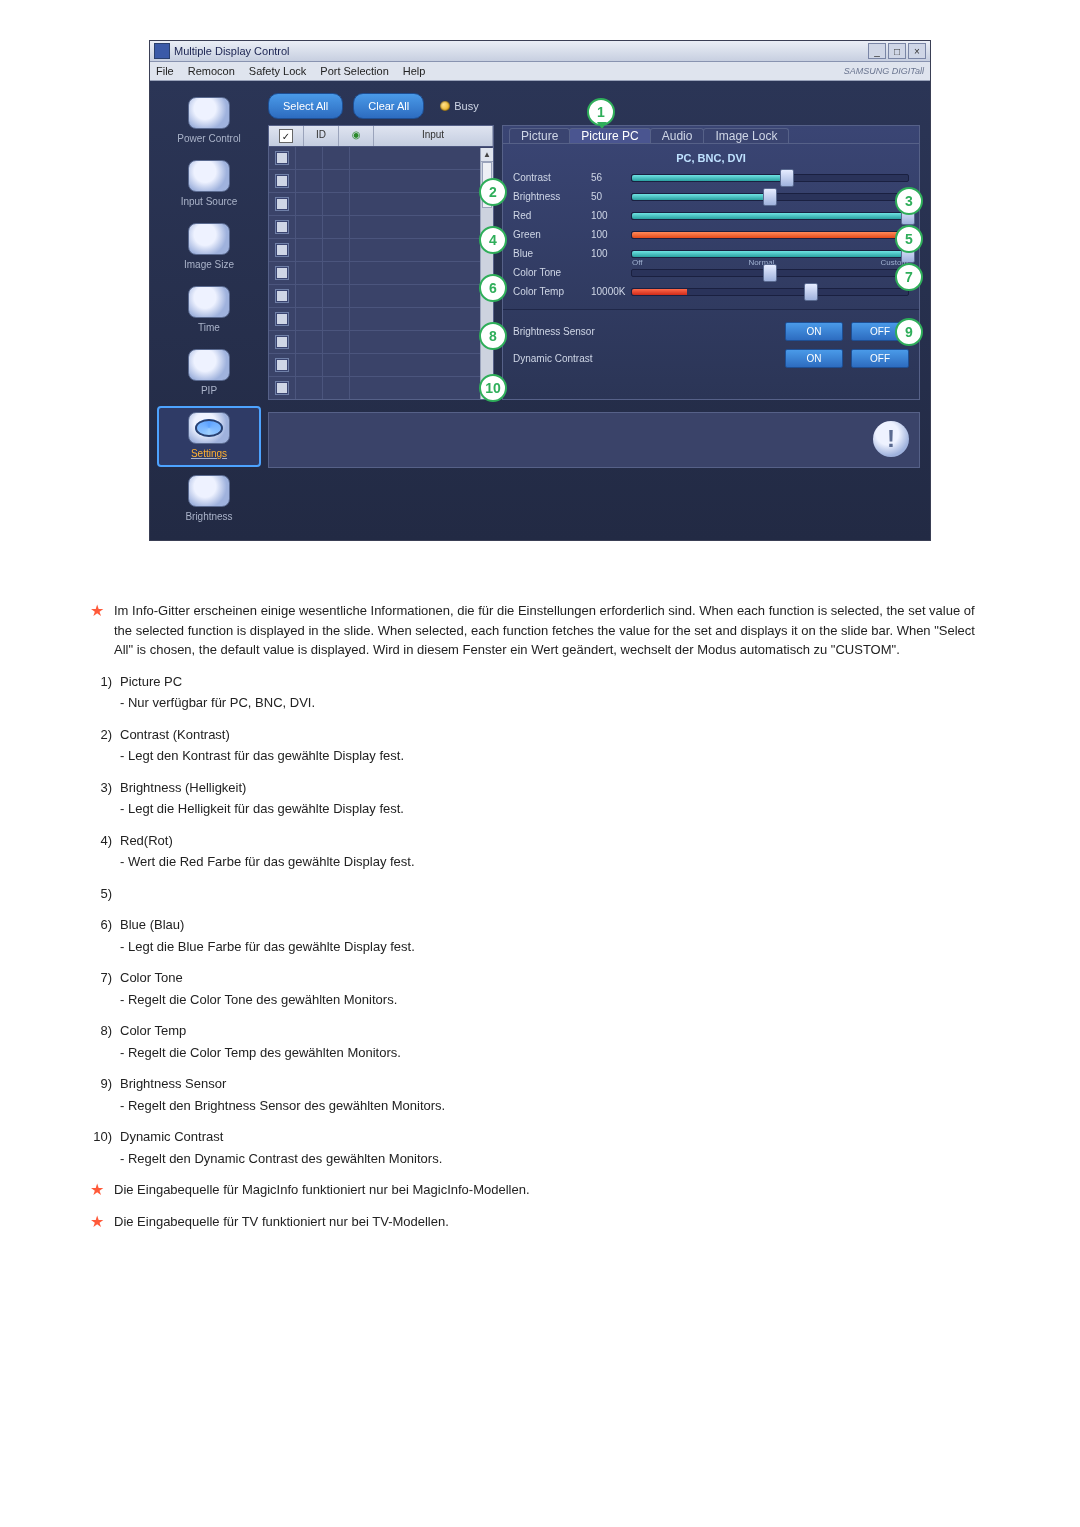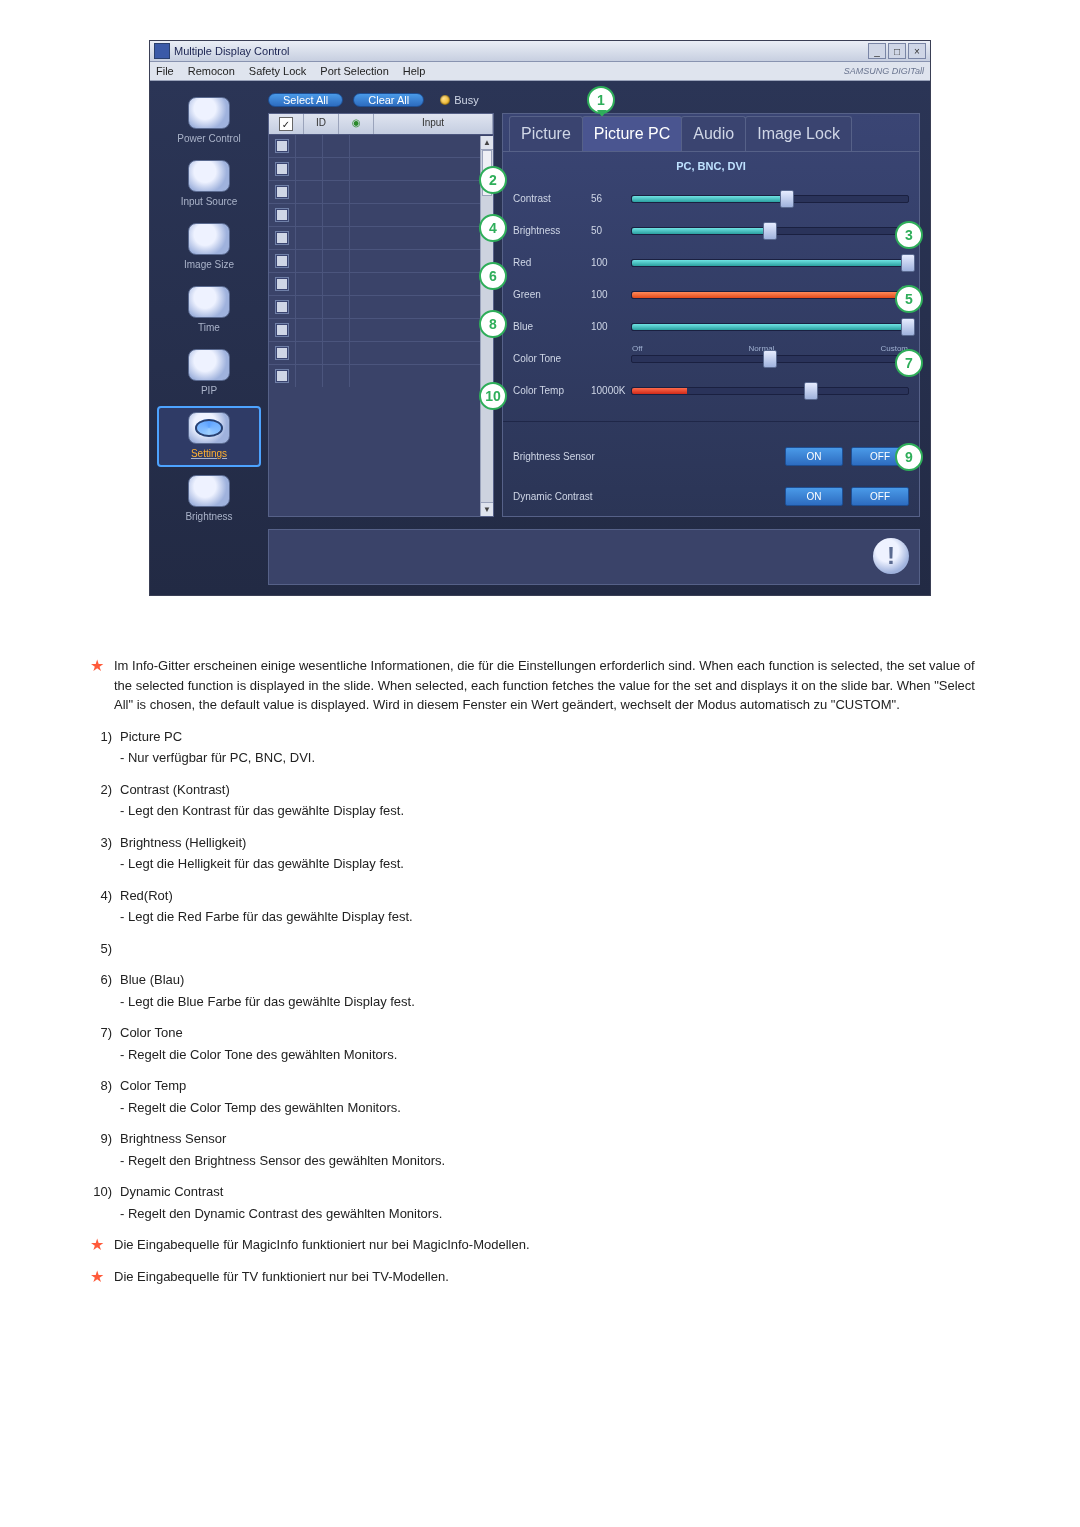--- a/index.html
+++ b/index.html
@@ -119,21 +119,21 @@
   .toolbar {
     display: flex;
     align-items: center;
     gap: 10px;
     padding: 4px 0 0 0;
   }
   .tbtn {
     background: linear-gradient(#4a9ae8, #2d6cc0);
     color: #fff;
     border: 1px solid #1e4f94;
-    padding: 0 14px;
+    padding: 6px 14px;
     font-size: 11px;
     border-radius: 10px;
   }
   .busy {
     display: flex; align-items: center; gap: 4px;
     color: #cfd6e6; margin-left: 6px;
   }
   .busy-dot {
     width: 10px; height: 10px; border-radius: 50%;
     background: radial-gradient(circle at 35% 35%, #ffe08a, #e6a400);
@@ -237,22 +237,22 @@
   }
   .tabs {
     display: flex;
     padding-top: 2px;
     padding-left: 6px;
     gap: 0;
     align-items: flex-end;
     position: relative;
   }
   .tab {
-    padding: 8px 11px;
-    font-size: 16px;
+    padding: 0 11px;
+    font-size: 12px;
     color: #cfd6e6;
     background: #3a4470;
     border: 1px solid #566188;
     border-bottom: none;
     margin-right: -1px;
     border-radius: 3px 3px 0 0;
   }
   .tab.active {
     background: #4a5590;
     color: #fff;
@@ -271,21 +271,21 @@
     width: 0; height: 0;
     border-left: 5px solid transparent;
     border-right: 5px solid transparent;
     border-top: 7px solid #2fae5a;
   }
   .panel-inner {
     border-top: 1px solid #566188;
     padding: 8px 10px 10px 10px;
     display: flex;
     flex-direction: column;
-    gap: 21px;
+    gap: 8px;
     position: relative;
   }
   .mode-label {
     text-align: center;
     color: #bfe2ff;
     font-size: 11px;
     font-weight: bold;
   }
   .slider-row {
     display: flex; align-items: center; gap: 0;
@@ -560,21 +560,21 @@
           <div class="vscroll">
             <div class="varrow top">▲</div>
             <div class="vthumb"></div>
             <div class="varrow bot">▼</div>
           </div>
 
           <div class="callout" style="top:52px">2</div>
           <div class="callout" style="top:100px">4</div>
           <div class="callout" style="top:148px">6</div>
           <div class="callout" style="top:196px">8</div>
-          <div class="callout" style="top:268px">10</div>
+          <div class="callout" style="top:248px">10</div>
         </div>
 
         <div class="panel">
           <div class="tabs">
             <div class="callout-top">1</div>
             <span class="tab-arrow"></span>
             <span class="tab">Picture</span>
             <span class="tab active">Picture PC</span>
             <span class="tab">Audio</span>
             <span class="tab">Image Lock</span>
@@ -702,21 +702,21 @@
     <span class="num">3)</span>
     <div>
           <div>Brightness (Helligkeit)</div>
       <div class="sub">- Legt die Helligkeit für das gewählte Display fest.</div>
         </div>
   </div>
   <div class="num-item">
     <span class="num">4)</span>
     <div>
           <div>Red(Rot)</div>
-      <div class="sub">- Legt die Red Farbe für das gewählte Display fest.</div>
+      <div class="sub">- Wert die Red Farbe für das gewählte Display fest.</div>
         </div>
   </div>
   <div class="num-item">
     <span class="num">5)</span>
   </div>
   <div class="num-item">
     <span class="num">6)</span>
     <div>
           <div>Blue (Blau)</div>
       <div class="sub">- Legt die Blue Farbe für das gewählte Display fest.</div>

